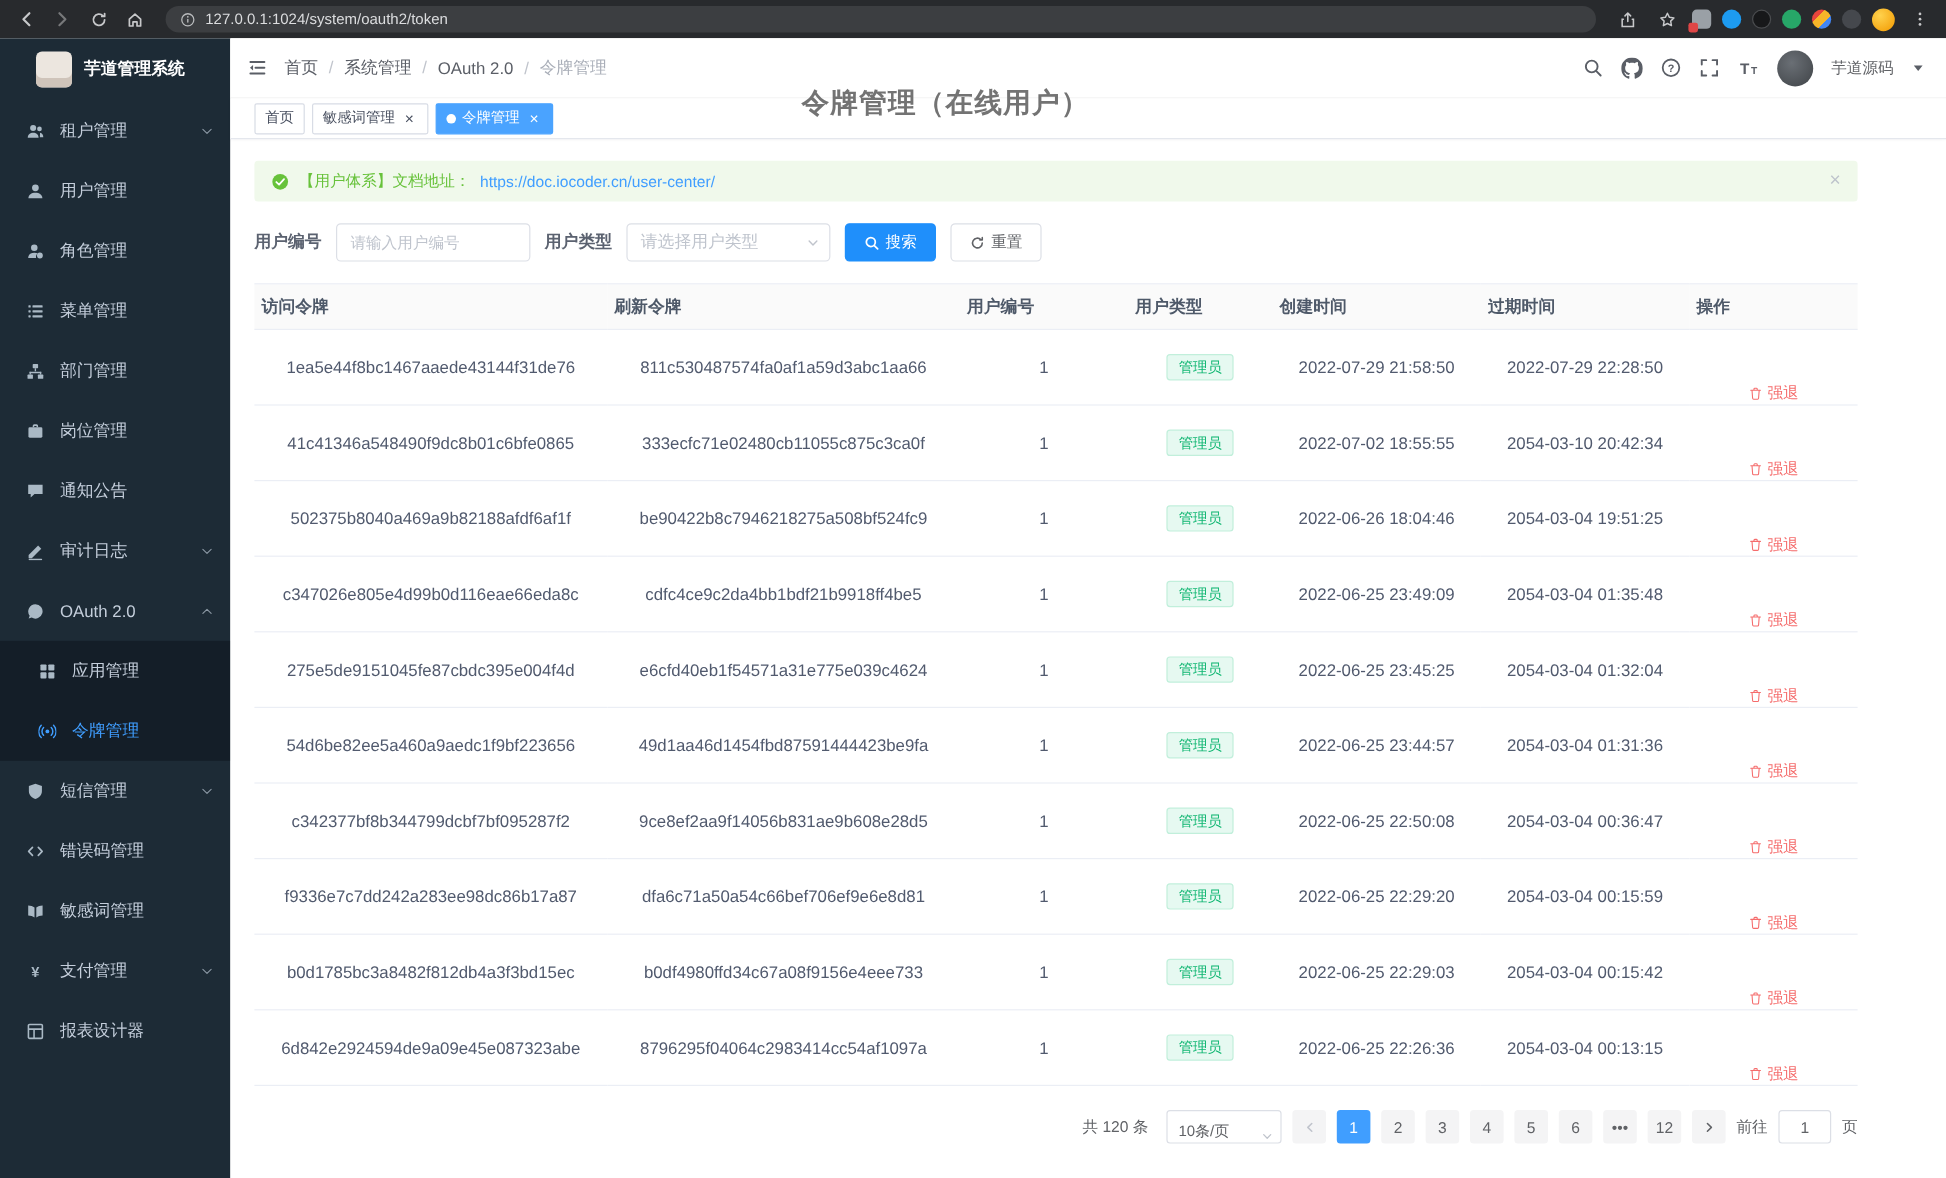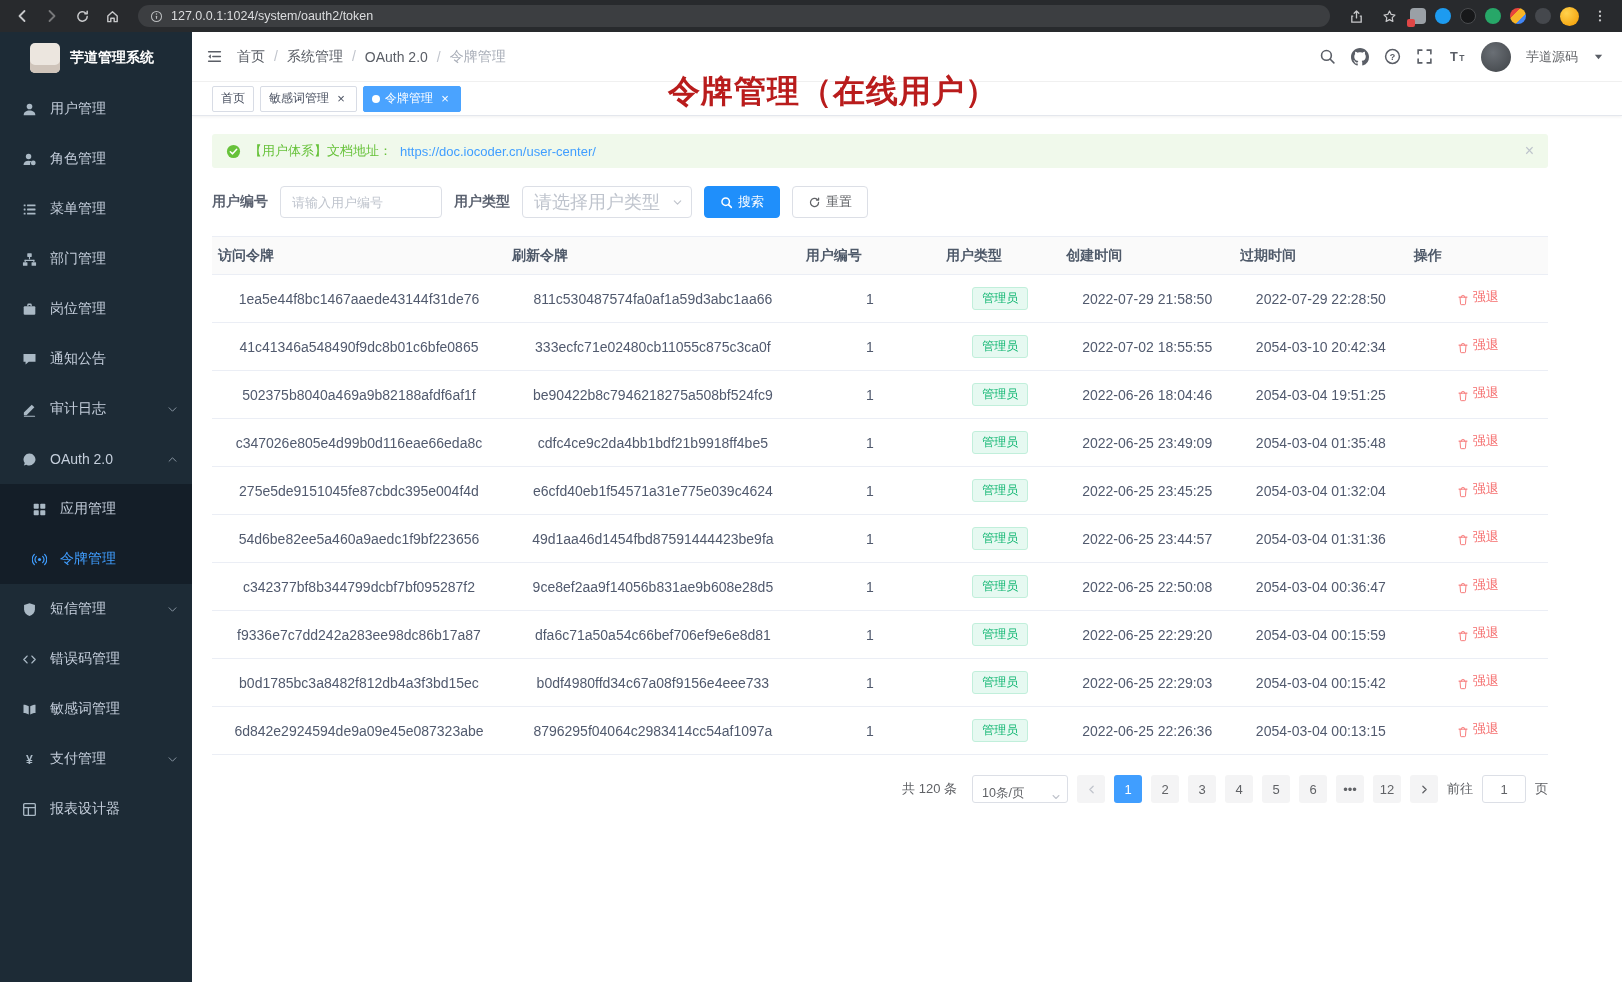--- a/index.html
+++ b/index.html
@@ -46,52 +46,52 @@
   .hamburger { color:#5a5e66; cursor:pointer; display:flex; }
   .breadcrumb { display:flex; align-items:center; gap:9px; font-size:14px; color:#5a5e66; }
   .crumb { cursor:pointer; }
   .crumb:not(:last-child)::after { content:"/"; color:#c0c4cc; margin-left:9px; font-weight:normal; }
   .crumb.current { color:#a9aeb8; cursor:default; }
   .tools { margin-left:auto; display:flex; align-items:center; gap:15px; color:#5a5e66; }
   .tool-icon { display:flex; cursor:pointer; }
   .avatar { width:30px; height:30px; border-radius:50%; background:radial-gradient(circle at 40% 35%,#6a6f75,#3f4347); cursor:pointer; flex:none; }
   .user-name { font-size:13px; color:#606266; cursor:pointer; }
 
-  .annotation { position:absolute; left:476px; top:38px; z-index:30; font-size:32px; font-weight:bold; color:#b91c1c; letter-spacing:1px; white-space:nowrap; }
+  .annotation { position:absolute; left:476px; top:38px; z-index:30; font-size:23px; font-weight:bold; color:#737373; letter-spacing:1px; white-space:nowrap; }
 
   
   .tabsbar { height:34px; display:flex; align-items:center; gap:6px; padding:0 20px; background:#fff; border-bottom:1px solid #e4e7ed; box-shadow:0 1px 3px rgba(0,0,0,.06); }
   .tag-tab { height:26px; display:inline-flex; align-items:center; gap:5px; padding:0 8px; border:1px solid #d8dce5; border-radius:2px; background:#fff; color:#495060; font-size:12px; cursor:pointer; white-space:nowrap; }
   .tag-tab.active { background:#4aa3ff; border-color:#4aa3ff; color:#fff; }
   .tab-dot { width:8px; height:8px; border-radius:50%; background:#fff; }
   .tab-close { width:14px; height:14px; display:flex; align-items:center; justify-content:center; font-size:13px; line-height:1; border-radius:50%; }
 
   
   .content { flex:1; padding:18px 74px 0 20px; overflow:hidden; }
   .alert { height:34px; background:#f0f9eb; border-radius:3px; display:flex; align-items:center; gap:8px; padding:0 14px; font-size:13px; color:#67c23a;text-align:right; }
   .alert-ic { display:flex; flex:none; }
   .alert-link { color:#409eff; text-decoration:none; cursor:pointer; }
   .alert-close { margin-left:auto; color:#bdc3cb; font-size:16px; cursor:pointer; }
 
   .filters { display:flex; align-items:center; gap:12px; margin:18px 0; }
   .f-label { font-weight:bold; color:#5b6270; font-size:14px; }
   .text-input { width:162px; height:32px; border:1px solid #dcdfe6; border-radius:4px; padding:0 11px; font-size:13px; color:#606266; font-family:inherit; outline:none; }
   .text-input::placeholder { color:#bfc4cd; }
-  .select-box { width:170px; height:32px; border:1px solid #dcdfe6; border-radius:4px; display:flex; align-items:center; gap:6px; padding:0 8px 0 11px; font-size:18px; color:#bfc4cd; cursor:pointer; }
+  .select-box { width:170px; height:32px; border:1px solid #dcdfe6; border-radius:4px; display:flex; align-items:center; gap:6px; padding:0 8px 0 11px; font-size:14px; color:#bfc4cd; cursor:pointer; }
   .select-box .sel-text { flex:1; }
   .caret { display:flex; color:#c0c4cc; }
   .btn { height:32px; border:1px solid #dcdfe6; border-radius:4px; background:#fff; color:#606266; font-size:13px; font-family:inherit; display:inline-flex; align-items:center; gap:5px; padding:0 15px; cursor:pointer; }
   .btn-ic { display:flex; }
   .btn-primary { background:#1f8ffb; border-color:#1f8ffb; color:#fff; }
 
   table { width:100%; border-collapse:collapse; table-layout:fixed; }
   thead th { height:38px; background:#fafafa; font-size:14px; font-weight:bold; color:#4e5969; text-align:left; border-top:1px solid #ebeef5; border-bottom:1px solid #ebeef5; padding:0 6px; }
   tbody td { height:48px; font-size:14px; color:#515a6e; text-align:center; border-bottom:1px solid #ebeef5; padding:0 6px; white-space:nowrap; overflow:hidden; text-overflow:ellipsis; }
   .tag-success { display:inline-block; padding:3px 9px; font-size:12px; line-height:1.2; color:#0fb671; background:#e6f9f1; border:1px solid #c1efdb; border-radius:3px; }
-  .danger-link { color:#f56c6c; font-size:13px; display:inline-flex; align-items:flex-end; gap:4px; cursor:pointer; }
+  .danger-link { color:#f56c6c; font-size:13px; display:inline-flex; align-items:center; gap:4px; cursor:pointer;margin-top:44px; }
   .op-icon { display:inline-flex; }
 
   .pagination { display:flex; align-items:center; justify-content:flex-end; gap:9px; margin-top:20px; font-size:13px; color:#606266; }
   .pg-total { margin-right:6px; }
   .page-size-select { width:96px; height:28px; border:1px solid #dcdfe6; border-radius:3px; display:flex; align-items:flex-end; gap:4px; padding:0 6px 0 9px; font-size:12.5px; color:#606266; cursor:pointer; }
   .page-size-select .sel-text { flex:1; }
   .page-btn { min-width:28px; height:28px; border:none; border-radius:3px; background:#f4f4f5; color:#606266; font-size:13px; font-family:inherit; cursor:pointer; display:inline-flex; align-items:center; justify-content:center; padding:0 4px; }
   .page-btn.active { background:#409eff; color:#fff; }
   .page-btn.nav.disabled { color:#c0c4cc; cursor:default; }
   .goto-input { width:44px; height:28px; border:1px solid #dcdfe6; border-radius:3px; text-align:center; font-size:13px; color:#606266; font-family:inherit; outline:none; }
@@ -165,20 +165,36 @@
 
     <aside class="sidebar">
       <div class="logo-row">
         <span class="logo-img"></span>
         <span class="logo-title">芋道管理系统</span>
       </div>
       <nav id="sidebar-menu">
           <div class="menu-item">
             <span class="mi-icon">
               <svg width="15" height="15" viewBox="0 0 16 16" fill="currentColor">
+                <circle cx="6" cy="5" r="2.7"></circle>
+                <path d="M1.2 13.6c0-2.7 2.1-4.3 4.8-4.3s4.8 1.6 4.8 4.3z"></path>
+                <circle cx="11.6" cy="5.8" r="2.1"></circle>
+                <path d="M12.1 9.3c1.9.4 2.9 1.8 2.9 3.8h-3z"></path>
+              </svg>
+            </span>
+            <span class="label">租户管理</span>
+            <span class="chev">
+              <svg width="11" height="11" viewBox="0 0 16 16" fill="currentColor">
+                <path d="M3 5.5l5 5 5-5" fill="none" stroke="currentColor" stroke-width="1.4" stroke-linecap="round" stroke-linejoin="round"></path>
+              </svg>
+            </span>
+          </div>
+          <div class="menu-item">
+            <span class="mi-icon">
+              <svg width="15" height="15" viewBox="0 0 16 16" fill="currentColor">
                 <circle cx="8" cy="4.8" r="3"></circle>
                 <path d="M1.8 14c0-3.2 2.7-4.9 6.2-4.9s6.2 1.7 6.2 4.9z"></path>
               </svg>
             </span>
             <span class="label">用户管理</span>
           </div>
           <div class="menu-item">
             <span class="mi-icon">
               <svg width="15" height="15" viewBox="0 0 16 16" fill="currentColor">
                 <circle cx="7" cy="4.8" r="2.9"></circle>

